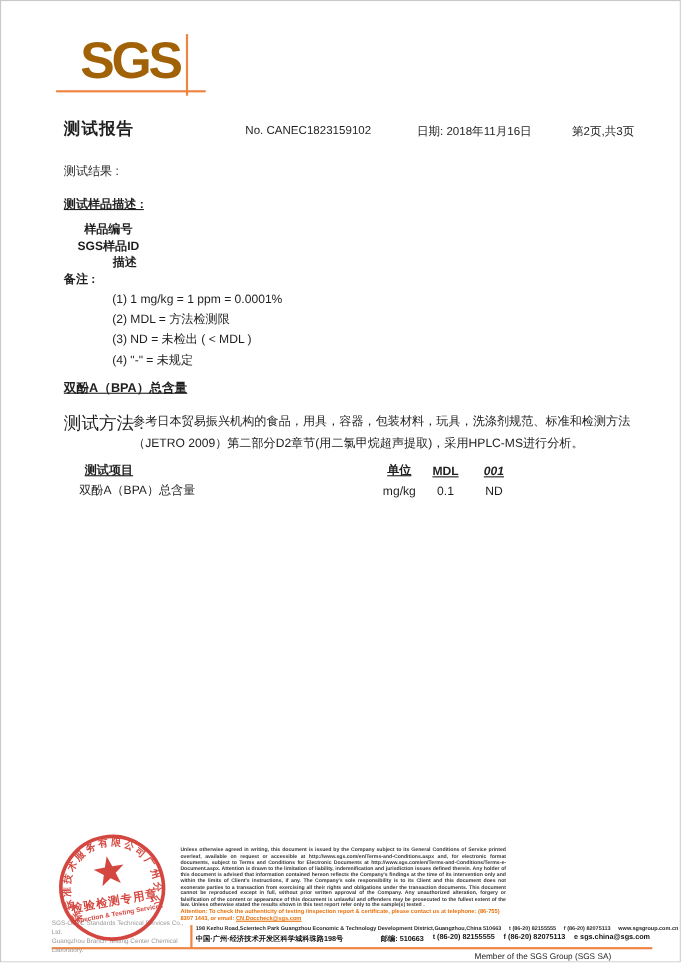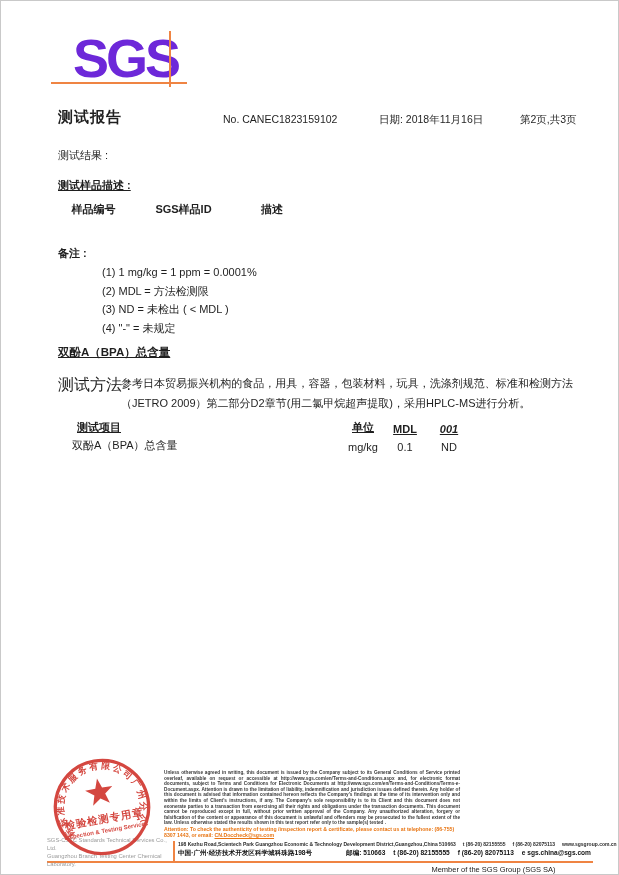--- a/index.html
+++ b/index.html
@@ -2,38 +2,38 @@
 <html><head>
 <meta charset="utf-8">
 <style>
   html,body{margin:0;padding:0;background:#ffffff;}
   .page{
     position:relative;width:617px;height:873px;background:#ffffff;
     border:1px solid #c9c9c9;overflow:hidden;
     font-family:"Liberation Sans",sans-serif;color:#1f1f1f;
   }
   
-  .logo-text{position:absolute;left:72px;top:30px;font-size:54px;font-weight:700;
-    color:#6d28d9;line-height:1;letter-spacing:-3px;}
+  .logo-text{position:absolute;left:72px;top:30px;font-size:47px;font-weight:700;
+    color:#a16207;line-height:1;letter-spacing:-3px;}
   .logo-hline{position:absolute;left:50px;top:81px;width:136px;height:2px;background:#ef8443;}
   .logo-vline{position:absolute;left:168px;top:30px;width:2px;height:56px;background:#ef8443;}
   
   .report-title{position:absolute;left:57px;top:107px;font-size:15px;font-weight:700;letter-spacing:1px;}
   .report-no{position:absolute;left:222px;top:112px;font-size:10.5px;}
   .report-date{position:absolute;left:378px;top:112px;font-size:10.5px;}
   .report-page{position:absolute;left:519px;top:112px;font-size:10.5px;}
   .results-label{position:absolute;left:57px;top:147px;font-size:11px;font-weight:400;}
   .sample-title{position:absolute;left:57px;top:177px;font-size:11px;font-weight:700;text-decoration:underline;}
   
   .sample-table{position:absolute;left:50px;top:200px;font-size:11px;}
   .st-row{display:flex;height:17px;align-items:center;}
   .st-c1{width:85px;text-align:center;}
   .st-c2{width:95px;text-align:center;}
   .st-c3{padding-left:30px;text-align:left;white-space:nowrap;}
-  .st-head{font-weight:700;}
+  .st-head{font-weight:700;flex-direction:column;}
   .notes-label{position:absolute;left:57px;top:245px;font-size:11px;font-weight:700;}
   .notes{position:absolute;left:101px;top:262px;font-size:11px;line-height:18.5px;}
   
   .bpa-title{position:absolute;left:57px;top:344px;font-size:11.5px;font-weight:700;text-decoration:underline;}
   .method-label{position:absolute;left:57px;top:374px;font-size:16px;}
   .method-text{position:absolute;left:120px;top:372px;width:452px;font-size:11px;line-height:20px;text-align:justify;}
   
   .res-table{position:absolute;left:57px;top:416px;font-size:11px;}
   .res-row{display:flex;height:18px;align-items:flex-end;margin-left:14px;}
   .rt-item{width:268px;text-align:left;}

